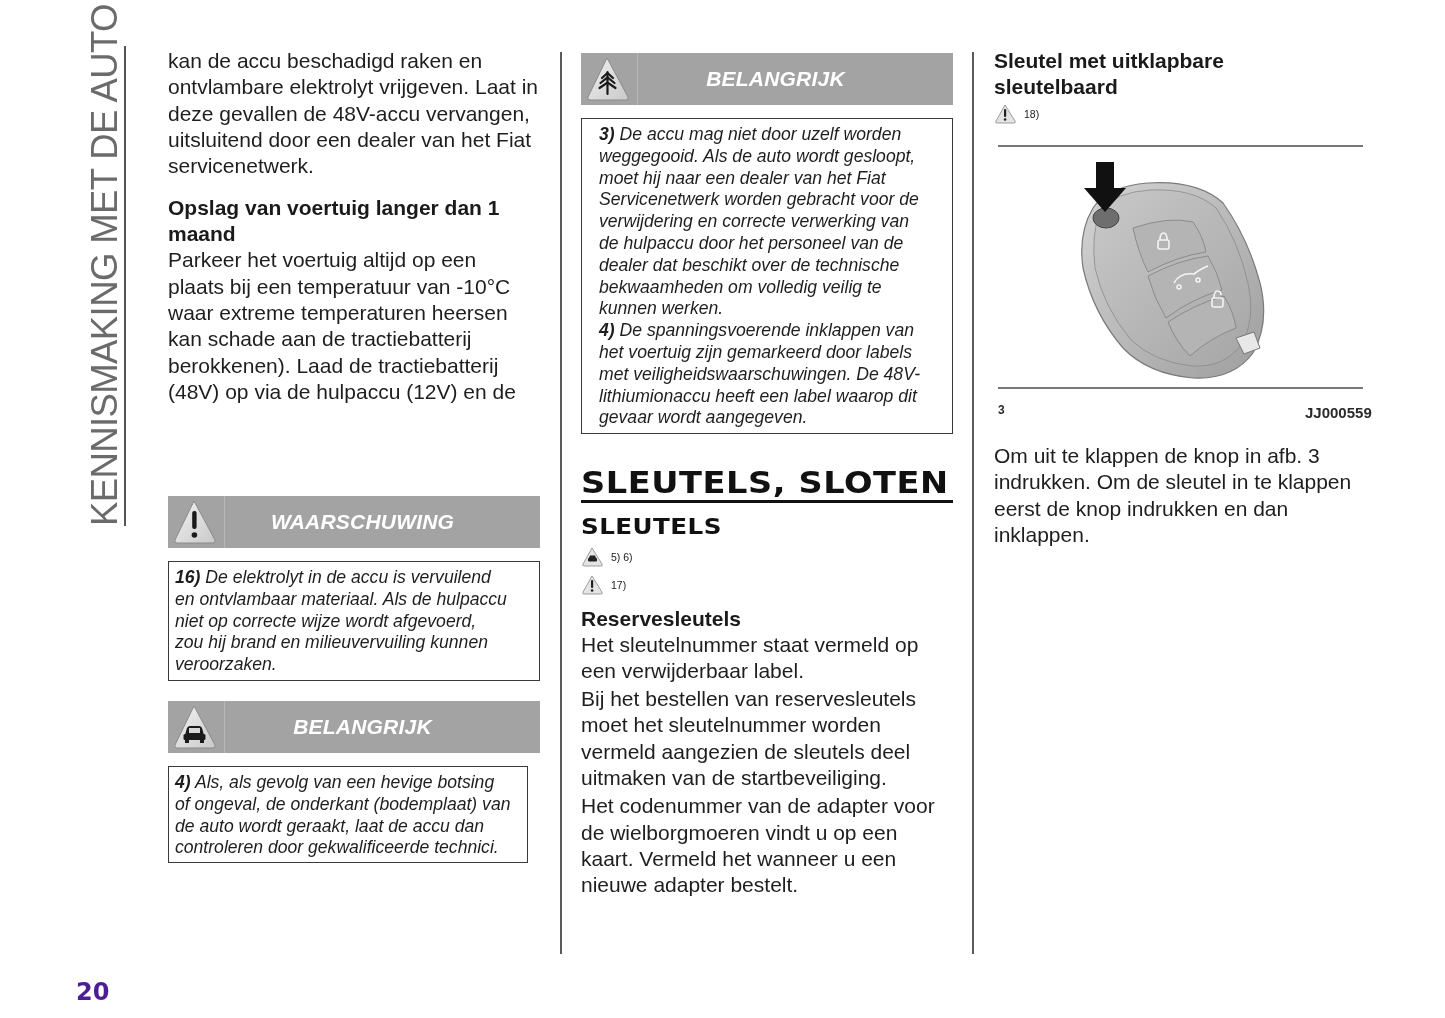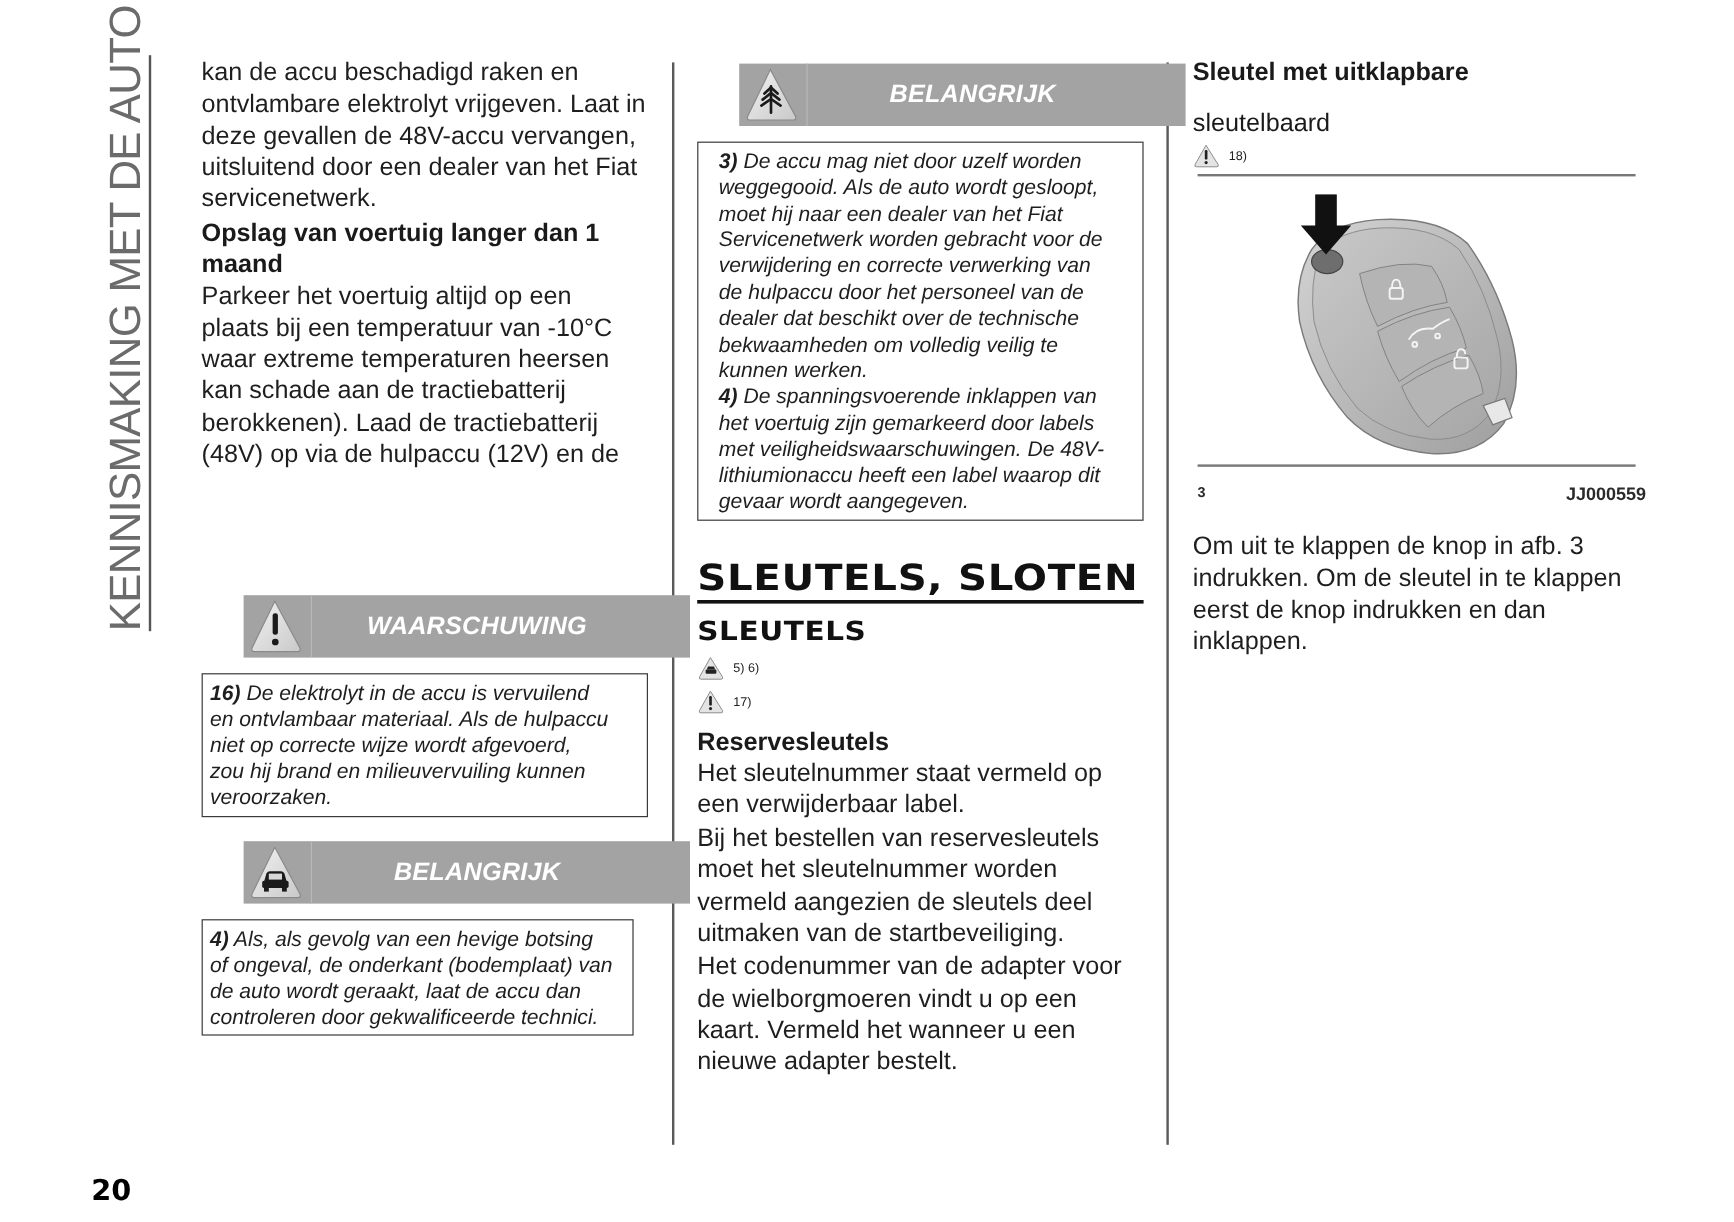--- a/index.html
+++ b/index.html
@@ -23,21 +23,21 @@
   .side-rule { position:absolute; left:124px; top:46px; width:1.5px; height:480px; background:#555; }
 
   .col { position:absolute; }
   .body-text { font-size:21px; line-height:26.3px; color:#1e1e1e; margin:0; }
   .h3 { font-size:21px; font-weight:700; line-height:26px; margin:0; color:#1a1a1a; }
 
   .col-divider { position:absolute; width:1.5px; background:#5a5a5a; }
 
   
   .banner {
-    position:absolute; height:52px; background:#a3a3a3; display:flex; align-items:center;margin-left:35px;
+    position:absolute; height:52px; background:#a3a3a3; display:flex; align-items:center;
   }
   .banner .icon-cell {
     width:56px; height:52px; position:relative; border-right:1px solid #b8b8b8;
   }
   .banner .label {
     flex:1; text-align:center; color:#ffffff; font-weight:700; font-style:italic;
     font-size:21px; letter-spacing:0.2px; padding-right:40px;
   }
   .note-box {
     position:absolute; border:1.5px solid #3a3a3a; box-sizing:border-box; padding:5px 6px 6px 6px;
@@ -49,21 +49,21 @@
     font-family:"DejaVu Sans", sans-serif; font-weight:900; font-size:30px; letter-spacing:0.5px;
     color:#111; line-height:32px; margin:0; transform:scaleX(1.12); transform-origin:left center;
   }
   .big-h2 {
     font-family:"DejaVu Sans", sans-serif; font-weight:900; font-size:22px; letter-spacing:0.4px;
     color:#111; line-height:24px; margin:0; transform:scaleX(1.12); transform-origin:left center;
   }
   .ref-row { display:flex; align-items:center; gap:6px; font-size:10.5px; color:#222; height:24px; }
   .mini-tri { width:24px; height:20px; }
 
-  .page-num { position:absolute; left:76px; top:978px; font-weight:900; font-size:24px; color:#000000; font-family:"DejaVu Sans", sans-serif; }
+  .page-num { position:absolute; left:76px; top:978px; font-weight:900; font-size:24px; color:#4c1d95; font-family:"DejaVu Sans", sans-serif; }
   .fig-rule { position:absolute; height:1.5px; background:#777; }
   .fig-caption { position:absolute; font-size:12px; font-weight:700; color:#2a2a2a; }
 </style>
 </head>
 <body>
 
 <div class="side-title">
   <div class="txt">KENNISMAKING MET DE AUTO</div>
 </div>
 <div class="side-rule"></div>
@@ -72,21 +72,21 @@
 <div class="col-divider" style="left:972px; top:52px; height:902px;"></div>
 
 <div class="col" style="left:168px; top:48px; width:380px;">
   <div>
     <p class="body-text">kan de accu beschadigd raken en</p>
     <p class="body-text">ontvlambare elektrolyt vrijgeven. Laat in</p>
     <p class="body-text">deze gevallen de 48V-accu vervangen,</p>
     <p class="body-text">uitsluitend door een dealer van het Fiat</p>
     <p class="body-text">servicenetwerk.</p>
   </div>
-  <div style="margin-top:3px;">
+  <div style="margin-top:16px;">
     <p class="h3">Opslag van voertuig langer dan 1</p>
     <p class="h3">maand</p>
   </div>
   <div>
     <p class="body-text">Parkeer het voertuig altijd op een</p>
     <p class="body-text">plaats bij een temperatuur van -10°C</p>
     <p class="body-text">waar extreme temperaturen heersen</p>
     <p class="body-text">kan schade aan de tractiebatterij</p>
     <p class="body-text">berokkenen). Laad de tractiebatterij</p>
     <p class="body-text">(48V) op via de hulpaccu (12V) en de</p>
@@ -214,21 +214,21 @@
   <div style="margin-top:2px;">
     <p class="body-text">Het codenummer van de adapter voor</p>
     <p class="body-text">de wielborgmoeren vindt u op een</p>
     <p class="body-text">kaart. Vermeld het wanneer u een</p>
     <p class="body-text">nieuwe adapter bestelt.</p>
   </div>
 </div>
 
 <div class="col" style="left:994px; top:48px; width:370px;">
   <p class="h3" style="font-weight:700;">Sleutel met uitklapbare</p>
-  <p class="h3" style="font-weight:400;margin-top:16px;">sleutelbaard</p>
+  <p class="h3" style="font-weight:700;">sleutelbaard</p>
   <div class="ref-row" style="margin-top:2px;">
     <svg class="mini-tri" viewBox="0 0 24 20">
       <path d="M11 1 L21 17 Q22 19 20 19 L3 19 Q1 19 2 17 Z" fill="#e4e4e4" stroke="#888" stroke-width="0.8"></path>
       <rect x="10" y="5" width="2.2" height="8" rx="1" fill="#222"></rect>
       <circle cx="11.1" cy="15.5" r="1.3" fill="#222"></circle>
     </svg>
     <span>18)</span>
   </div>
 </div>
 

